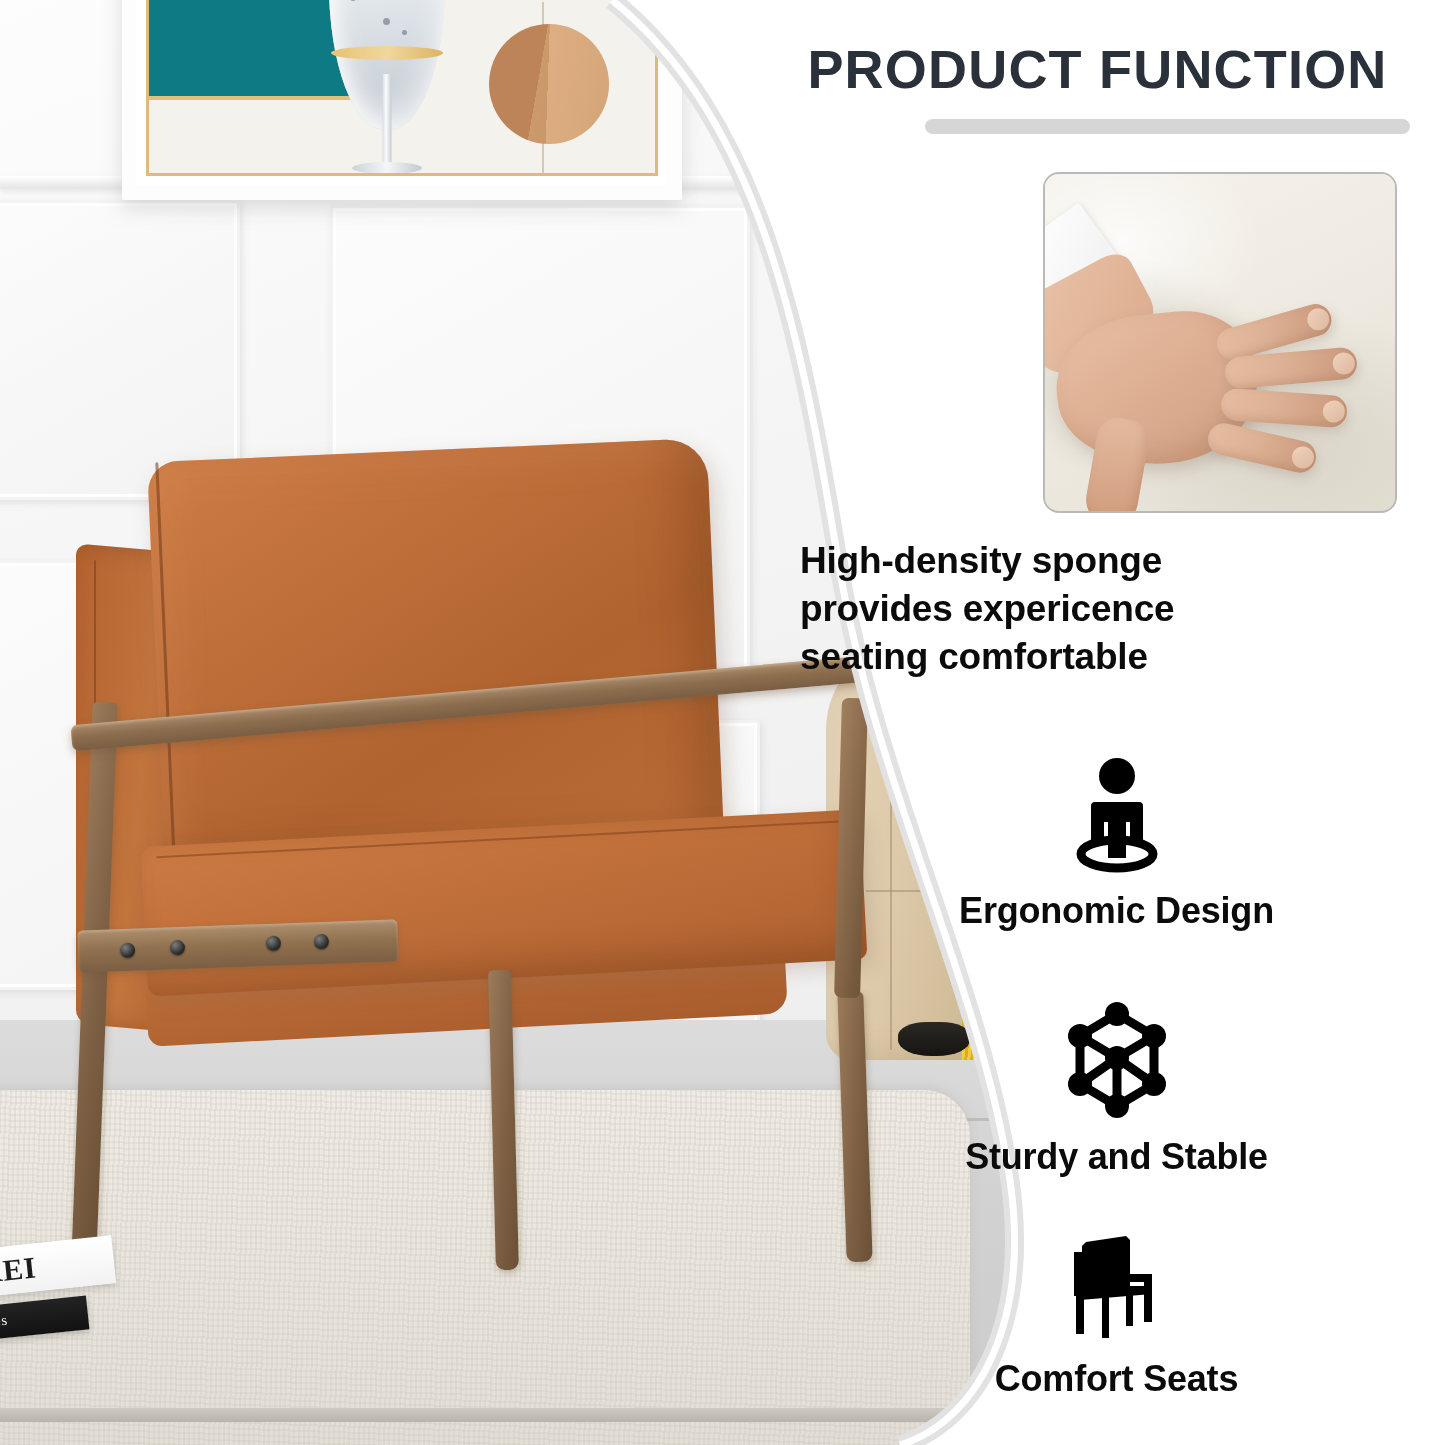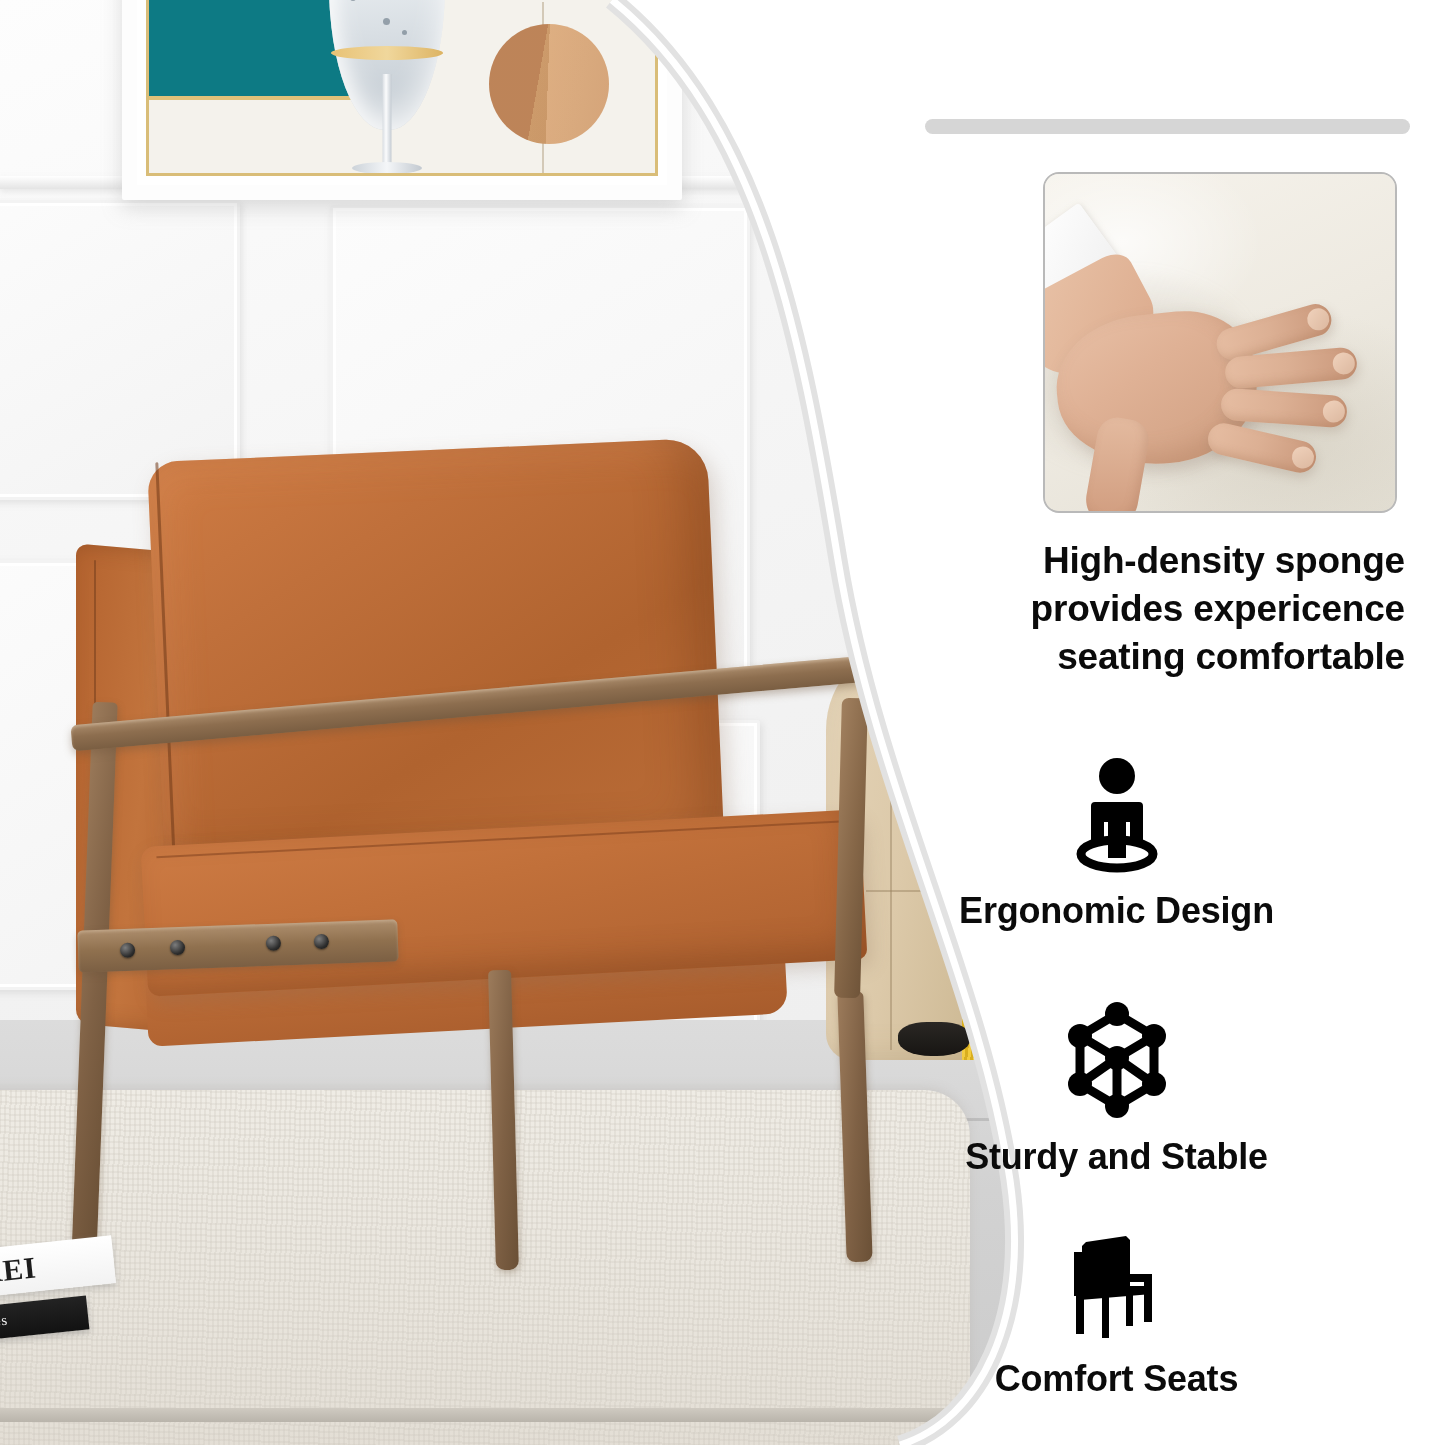--- a/index.html
+++ b/index.html
@@ -278,21 +278,21 @@
   .thumb {
     position:absolute; left:62px; top:190px; width:52px; height:108px;
     background:linear-gradient(172deg,#e4bba0,#cf9a7c);
     border-radius:24px 24px 30px 30px;
     transform:rotate(10deg);
     box-shadow:inset -4px -4px 10px rgba(160,110,80,.26);
   }
 
   .sponge-caption {
     position:absolute; left:0; top:537px; width:685px; padding:0 40px;
-    text-align:right; font-size:37px; line-height:1.30; font-weight:700;
+    text-align:left; font-size:37px; line-height:1.30; font-weight:700;
     color:#0b0b0b; letter-spacing:-.2px;
   }
 
   .feature { position:absolute; left:14px; width:685px; text-align:center; }
   .feature .ficon { display:block; margin:0 auto 16px; }
   .feature .flabel {
     font-size:36px; font-weight:700; color:#0b0b0b; letter-spacing:-.2px;
   }
   .f1 { top:756px; }
   .f2 { top:1002px; }
@@ -394,20 +394,21 @@
                C 1030,1320 980,1420 900,1445" fill="none" stroke="#e2e2e2" stroke-width="19"></path>
       <path d="M 612,0
                C 760,120 800,330 838,560
                C 876,790 980,980 1010,1180
                C 1030,1320 980,1420 900,1445" fill="none" stroke="#ffffff" stroke-width="7"></path>
     </svg>
   </div>
 
   <div class="panel">
 
+    <div class="panel-title">PRODUCT FUNCTION</div>
     <div class="title-rule"></div>
 
     <div class="sponge-box">
       <div class="sponge-surface"></div>
       <div class="sponge-shadow"></div>
       <div class="hand">
         <div class="sleeve"></div>
         <div class="forearm"></div>
         <div class="palm"></div>
         <div class="finger" style="left:186px;top:88px;width:118px;transform:rotate(-16deg);">

